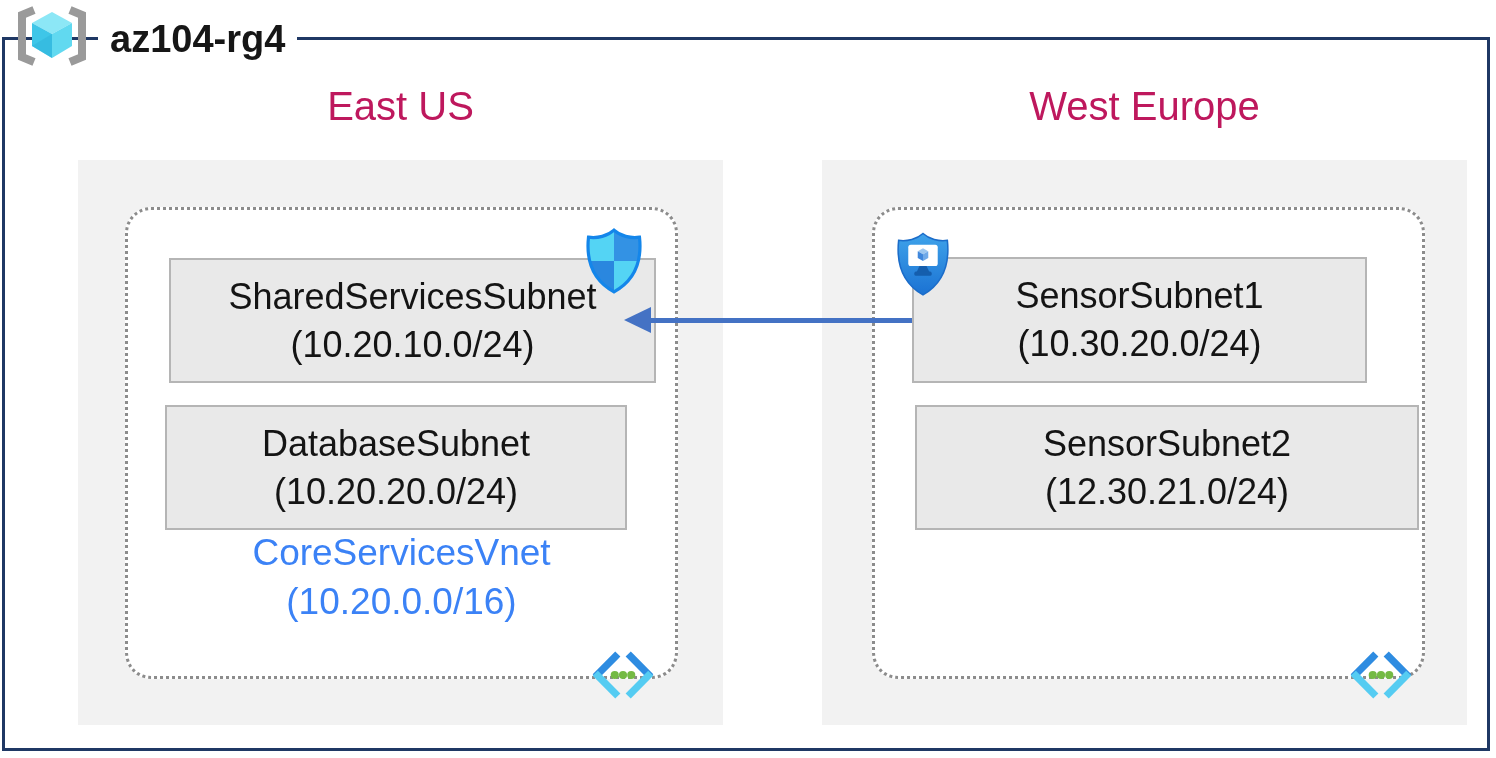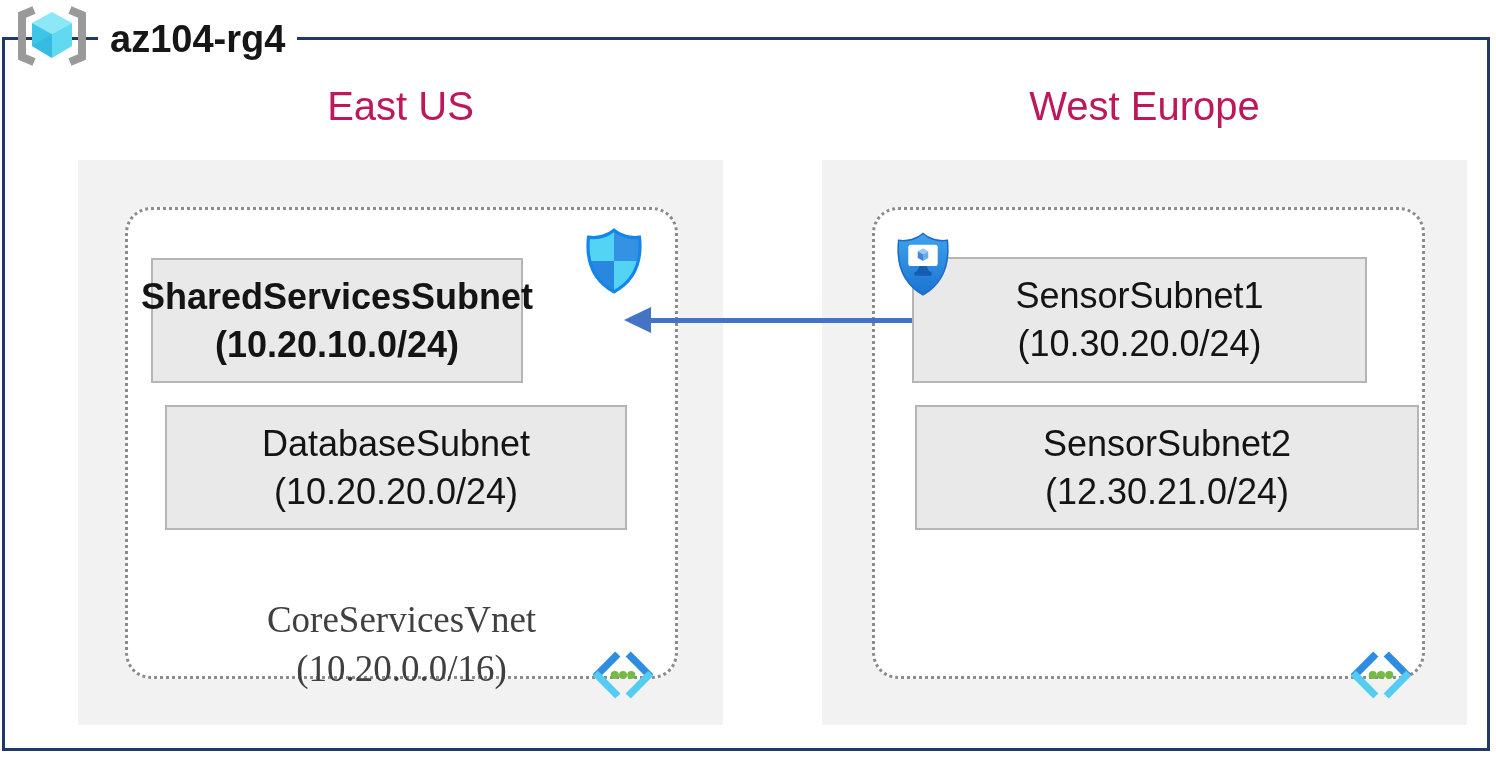--- a/index.html
+++ b/index.html
@@ -23,27 +23,27 @@
   .region-box.west{left:822px;}
 
   .vnet-box{position:absolute;top:207px;width:553px;height:472px;background:#ffffff;
     border:3px dotted #8c8c8c;border-radius:26px;box-sizing:border-box;}
   .vnet-box.east{left:125px;}
   .vnet-box.west{left:872px;}
 
   .subnet-box{position:absolute;background:#e9e9e9;border:2px solid #b5b5b5;box-sizing:border-box;
     display:flex;flex-direction:column;align-items:center;justify-content:center;
     font-size:36px;line-height:48px;text-align:center;color:#141414;}
-  .subnet-1{left:151px;top:258px;width:372px;height:125px;font-weight:bold;}
+  .subnet-1{left:169px;top:258px;width:487px;height:125px;}
   .subnet-2{left:165px;top:405px;width:462px;height:125px;}
   .subnet-3{left:912px;top:257px;width:455px;height:126px;align-items:center;}
   .subnet-4{left:915px;top:405px;width:504px;height:125px;}
 
-  .vnet-label{position:absolute;top:595px;width:553px;text-align:center;
-    font-size:37px;line-height:49px;color:#404040;font-family:Liberation Serif, serif;}
+  .vnet-label{position:absolute;top:528px;width:553px;text-align:center;
+    font-size:37px;line-height:49px;color:#3b82f6;}
   .vnet-label.east{left:125px;}
   .vnet-label.west{left:872px;}
 
   .badge{position:absolute;z-index:6;}
   .nsg-badge{left:584px;top:227px;width:60px;height:68px;}
   .iot-badge{left:894px;top:231px;width:58px;height:67px;}
 
   .vnet-icon{position:absolute;z-index:5;width:62px;height:48px;}
   .vnet-icon.east{left:592px;top:651px;}
   .vnet-icon.west{left:1350px;top:651px;}

